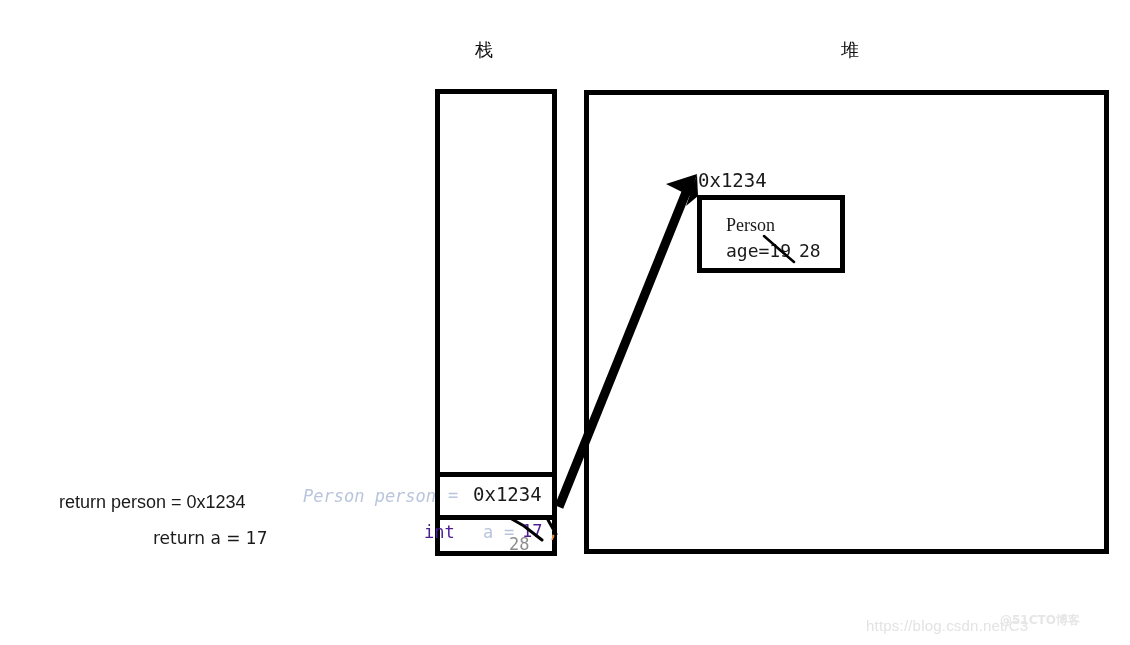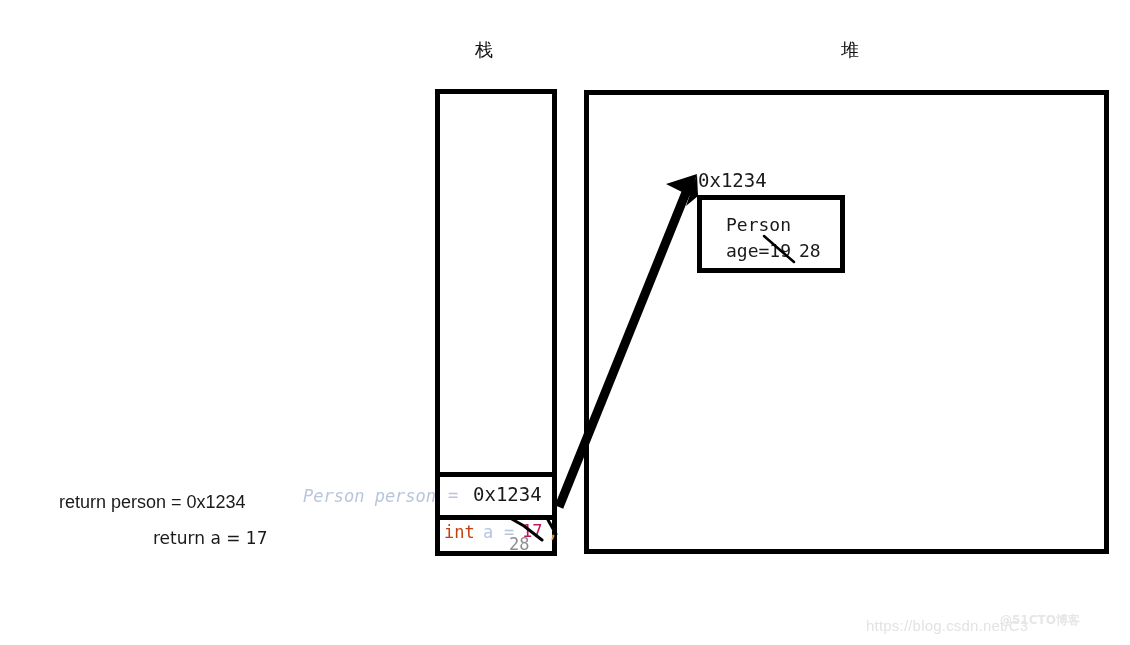--- a/index.html
+++ b/index.html
@@ -66,24 +66,24 @@
   .cell-text {
     position: absolute;
     white-space: nowrap;
     font-family: "DejaVu Sans Mono", monospace;
     font-size: 17px;
     line-height: 1;
   }
   #person-eq   { left: 448px; top: 487px; color: #b9c5dd; }
   #person-addr { left: 473px; top: 485px; color: #1a1a1a; font-size: 19px; }
 
-  #int-kw   { left: 444px; top: 524px; color: #c2410c; }
+  #int-kw   { left: 424px; top: 524px; color: #4c1d95; }
   #int-var  { left: 483px; top: 524px; color: #b9c5dd; }
   #int-eq   { left: 504px; top: 524px; color: #b9c5dd; }
-  #int-val  { left: 522px; top: 523px; color: #be185d; }
+  #int-val  { left: 522px; top: 523px; color: #4c1d95; }
   #int-semi { left: 548px; top: 524px; color: #e8923a; }
   #int-new  { left: 509px; top: 536px; color: #8d8d8d; font-size: 17px; }
 
   
   #int-strike {
     position: absolute;
     left: 508px; top: 516px;
     width: 56px; height: 26px;
     pointer-events: none;
   }
@@ -151,21 +151,21 @@
     background: #fff;
   }
   .obj-text {
     position: absolute;
     font-family: "DejaVu Sans Mono", monospace;
     font-size: 18px;
     color: #1a1a1a;
     white-space: nowrap;
     line-height: 1;
   }
-  #obj-class  { left: 726px; top: 216px; }
+  #obj-class  { left: 726px; top: 216px; font-family: Liberation Serif, serif; }
   #obj-field  { left: 726px; top: 242px; }
   #obj-newval { left: 799px; top: 242px; }
   #obj-strike {
     position: absolute;
     left: 760px; top: 234px;
     width: 42px; height: 30px;
     pointer-events: none;
   }
 
   

